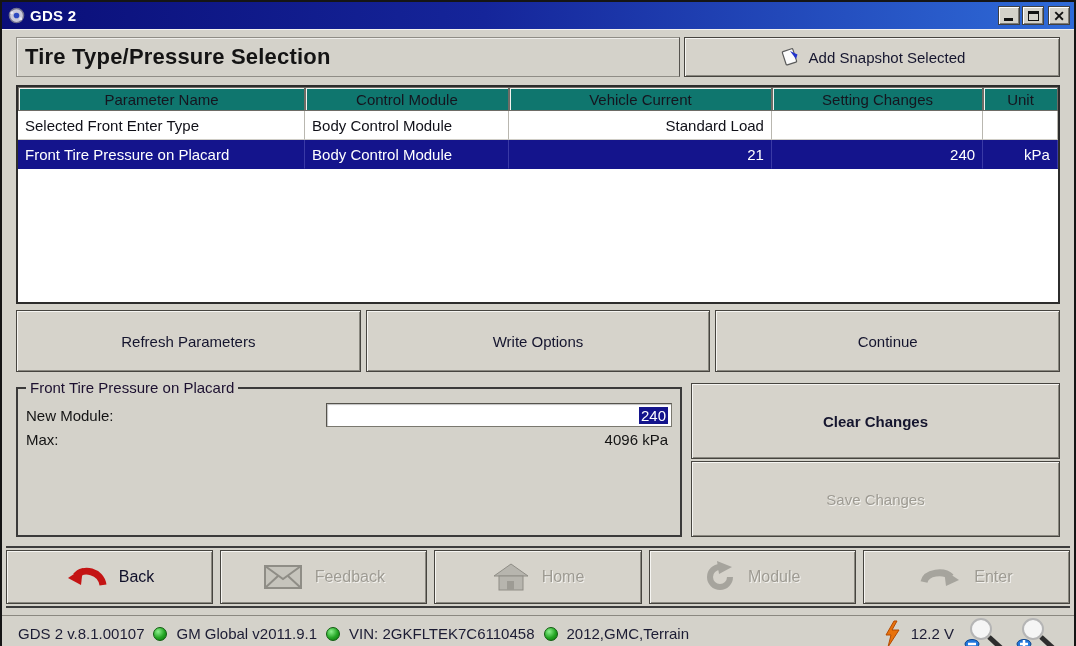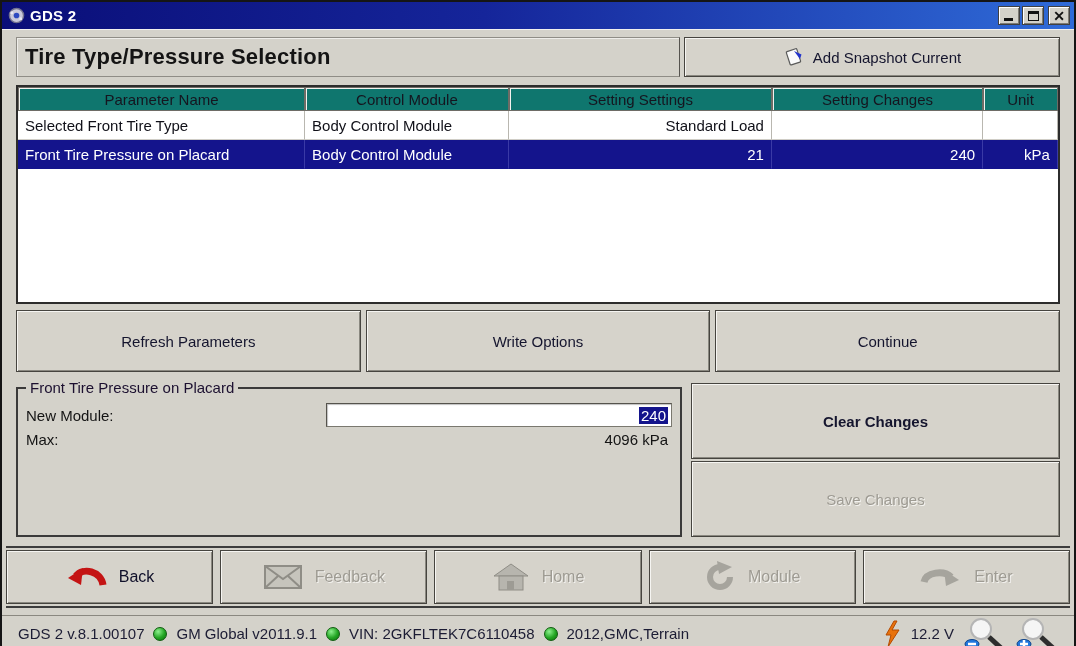--- a/index.html
+++ b/index.html
@@ -98,35 +98,35 @@
 
     <div class="header-row">
       <div class="page-title-panel">
         <span class="page-title">Tire Type/Pressure Selection</span>
       </div>
       <button class="btn3d bookmark-btn">
         <svg width="22" height="22" viewBox="0 0 22 22">
           <rect x="5" y="4" width="11" height="14" rx="1" transform="rotate(-18 10 11)" fill="#fbfbfb" stroke="#5a5a5a" stroke-width="1.2"></rect>
           <path d="M11 5 L17 13 L18.5 8.5 Z" fill="#2233cc"></path>
         </svg>
-        <span>Add Snapshot Current</span>
+        <span>Add Snapshot Selected</span>
       </button>
     </div>
 
     <div class="param-table">
       <div class="thead">
         <div class="th">Parameter Name</div>
         <div class="th">Control Module</div>
-        <div class="th">Setting Settings</div>
+        <div class="th">Vehicle Current</div>
         <div class="th">Setting Changes</div>
         <div class="th">Unit</div>
       </div>
       <div class="tbody">
         <div class="tr">
-          <div class="td al">Selected Front Tire Type</div>
+          <div class="td al">Selected Front Enter Type</div>
           <div class="td al">Body Control Module</div>
           <div class="td ar">Standard Load</div>
           <div class="td ar"></div>
           <div class="td ar"></div>
         </div>
         <div class="tr selected">
           <div class="td al">Front Tire Pressure on Placard</div>
           <div class="td al">Body Control Module</div>
           <div class="td ar">21</div>
           <div class="td ar">240</div>

